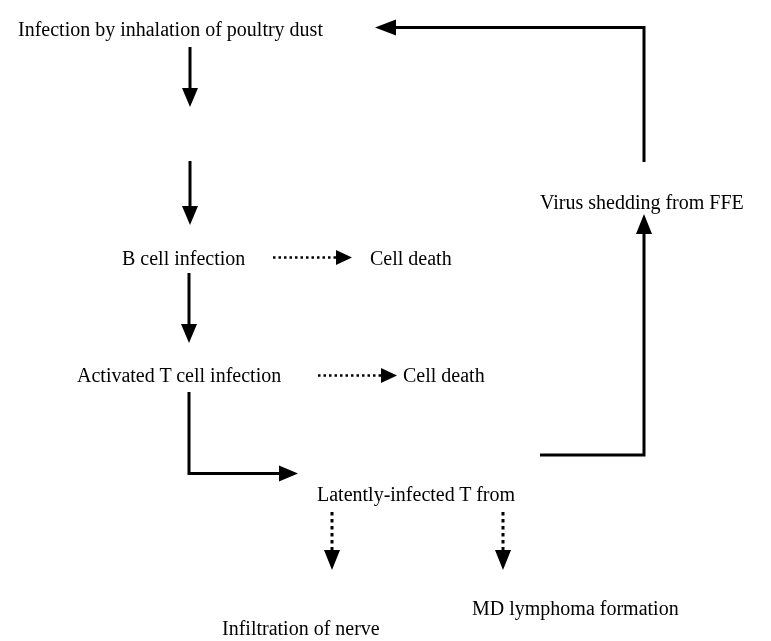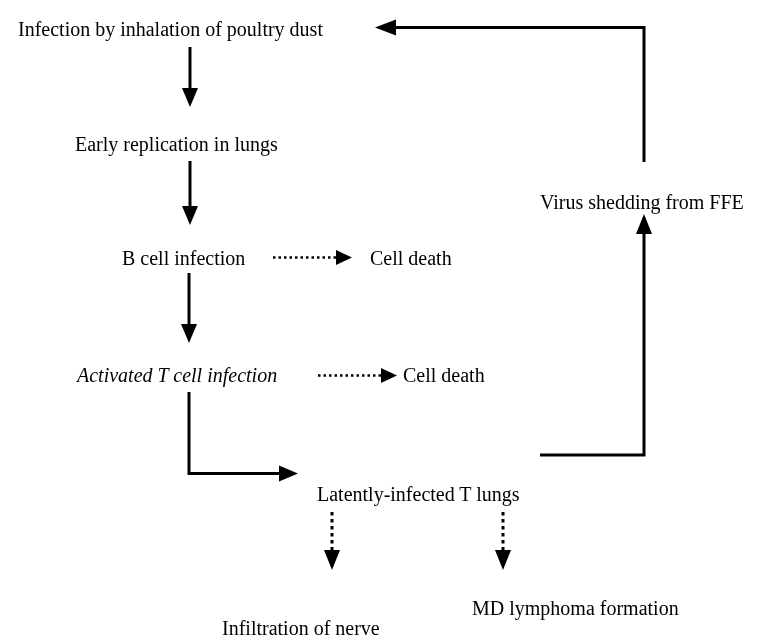--- a/index.html
+++ b/index.html
@@ -38,21 +38,21 @@
     position: absolute;
     font-size: 20px;
     line-height: 22px;
     white-space: nowrap;
     color: #000000;
   }
   .n-infection { left: 18px;  top: 18px;  }
   .n-lungs     { left: 75px;  top: 133px; }
   .n-bcell     { left: 122px; top: 247px; }
   .n-bdeath    { left: 370px; top: 247px; }
-  .n-tcell     { left: 77px;  top: 364px; font-style: italic; }
+  .n-tcell     { left: 77px;  top: 364px; }
   .n-tdeath    { left: 403px; top: 364px; }
   .n-latent    { left: 317px; top: 483px; }
   .n-ffe       { left: 528px; top: 191px; margin-left: 12px; }
   .n-nerve     { left: 222px; top: 597px; margin-top: 20px; }
   .n-lymphoma  { left: 432px; top: 597px; margin-left: 40px; }
 </style>
 </head>
 <body>
 
 <div class="canvas">
@@ -105,31 +105,30 @@
     </g>
 
     <g>
       <line class="dotted-v" x1="503" y1="512" x2="503" y2="550"></line>
       <polygon points="503,570 495,550 511,550"></polygon>
     </g>
   </svg>
 
   <div class="node n-infection">Infection by inhalation of poultry dust</div>
 
-  <div class="node n-lungs">Early replication in lungs</div>
 
   <div class="node n-bcell">B cell infection</div>
 
   <div class="node n-bdeath">Cell death</div>
 
   <div class="node n-tcell">Activated T cell infection</div>
 
   <div class="node n-tdeath">Cell death</div>
 
-  <div class="node n-latent">Latently-infected T lungs</div>
+  <div class="node n-latent">Latently-infected T from</div>
 
   <div class="node n-ffe">Virus shedding from FFE</div>
 
   <div class="node n-nerve">Infiltration of nerve</div>
 
   <div class="node n-lymphoma">MD lymphoma formation</div>
 
 </div>
 
 </body></html>

